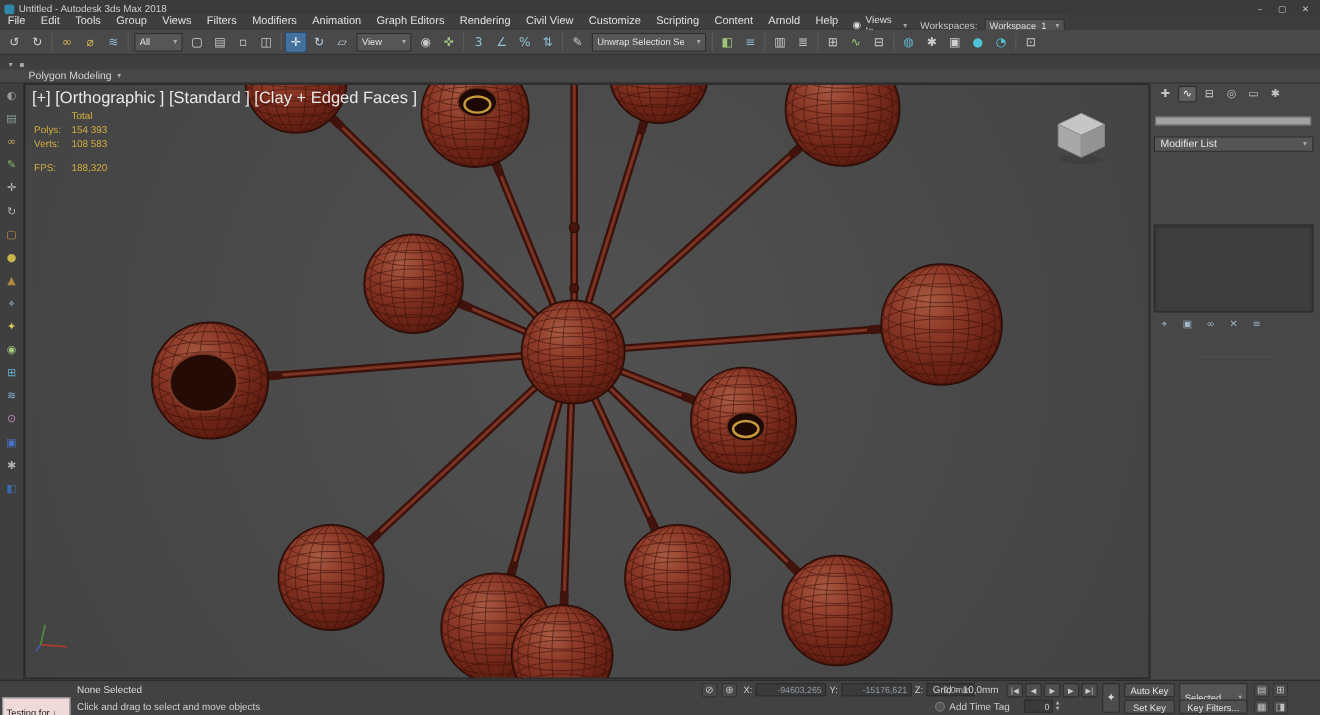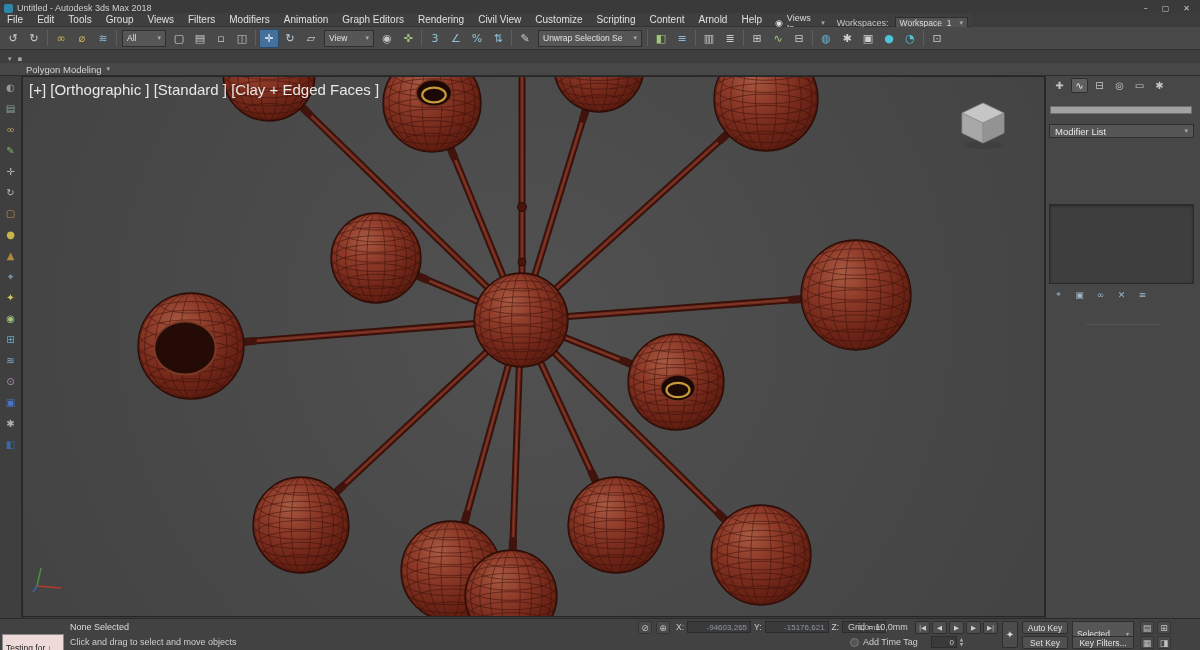--- a/index.html
+++ b/index.html
@@ -592,20 +592,31 @@
           <ellipse cx="498" cy="280.6" rx="28.199999999999992" ry="8.459999999999997"></ellipse>
           <ellipse cx="498" cy="243" rx="9.4" ry="47"></ellipse>
           <ellipse cx="498" cy="243" rx="21.150000000000002" ry="47"></ellipse>
           <ellipse cx="498" cy="243" rx="31.96" ry="47"></ellipse>
           <ellipse cx="498" cy="243" rx="41.36" ry="47"></ellipse>
           <ellipse cx="498" cy="243" rx="46.06" ry="47"></ellipse>
         </g>
       </g>
     </svg>
   <div class="vplabel">[+] [Orthographic ] [Standard ] [Clay + Edged Faces ]</div>
+  <div class="stats">
+    <span></span>
+      <span>Total</span>
+    <span>Polys:</span>
+    <span>154 393</span>
+    <span>Verts:</span>
+    <span>108 583</span>
+    <span class="gap"></span>
+    <span>FPS:</span>
+    <span>188,320</span>
+  </div>
   <svg class="viewcube" width="66" height="62">
     <ellipse cx="33" cy="54" rx="20" ry="4" fill="#3c3c3c" opacity="0.6"></ellipse>
     <polygon points="12,22 33,12 54,22 33,32" fill="#c6c6c6" stroke="#8e8e8e" stroke-width="0.8"></polygon>
     <polygon points="12,22 33,32 33,52 12,42" fill="#a8a8a8" stroke="#8e8e8e" stroke-width="0.8"></polygon>
     <polygon points="54,22 33,32 33,52 54,42" fill="#939393" stroke="#8e8e8e" stroke-width="0.8"></polygon>
   </svg>
   <svg class="axis-tripod" width="40" height="30">
     <line x1="6" y1="22" x2="30" y2="24" stroke="#b43a2e" stroke-width="1.5"></line>
     <line x1="6" y1="22" x2="10" y2="4" stroke="#4f8f3c" stroke-width="1.5"></line>
     <line x1="6" y1="22" x2="2" y2="28" stroke="#3e62a8" stroke-width="1.5"></line>

